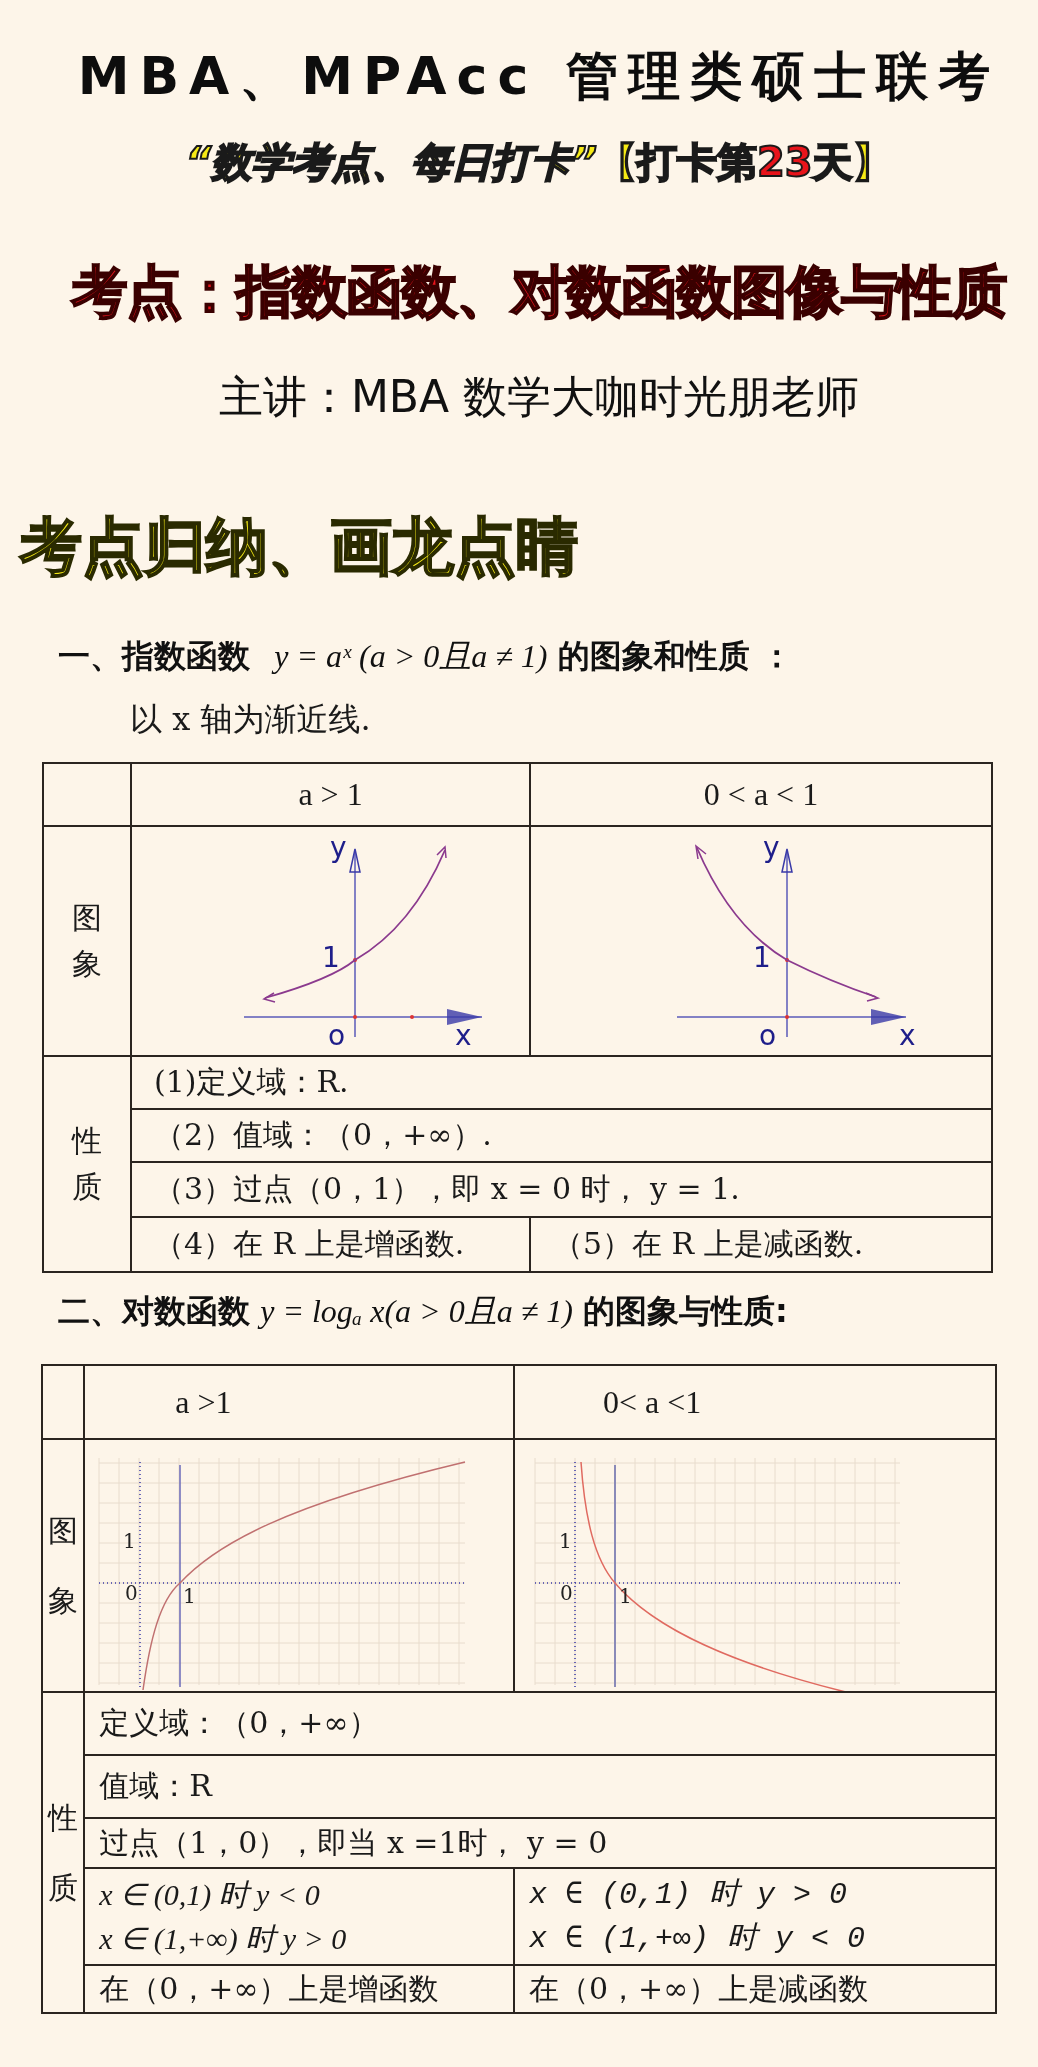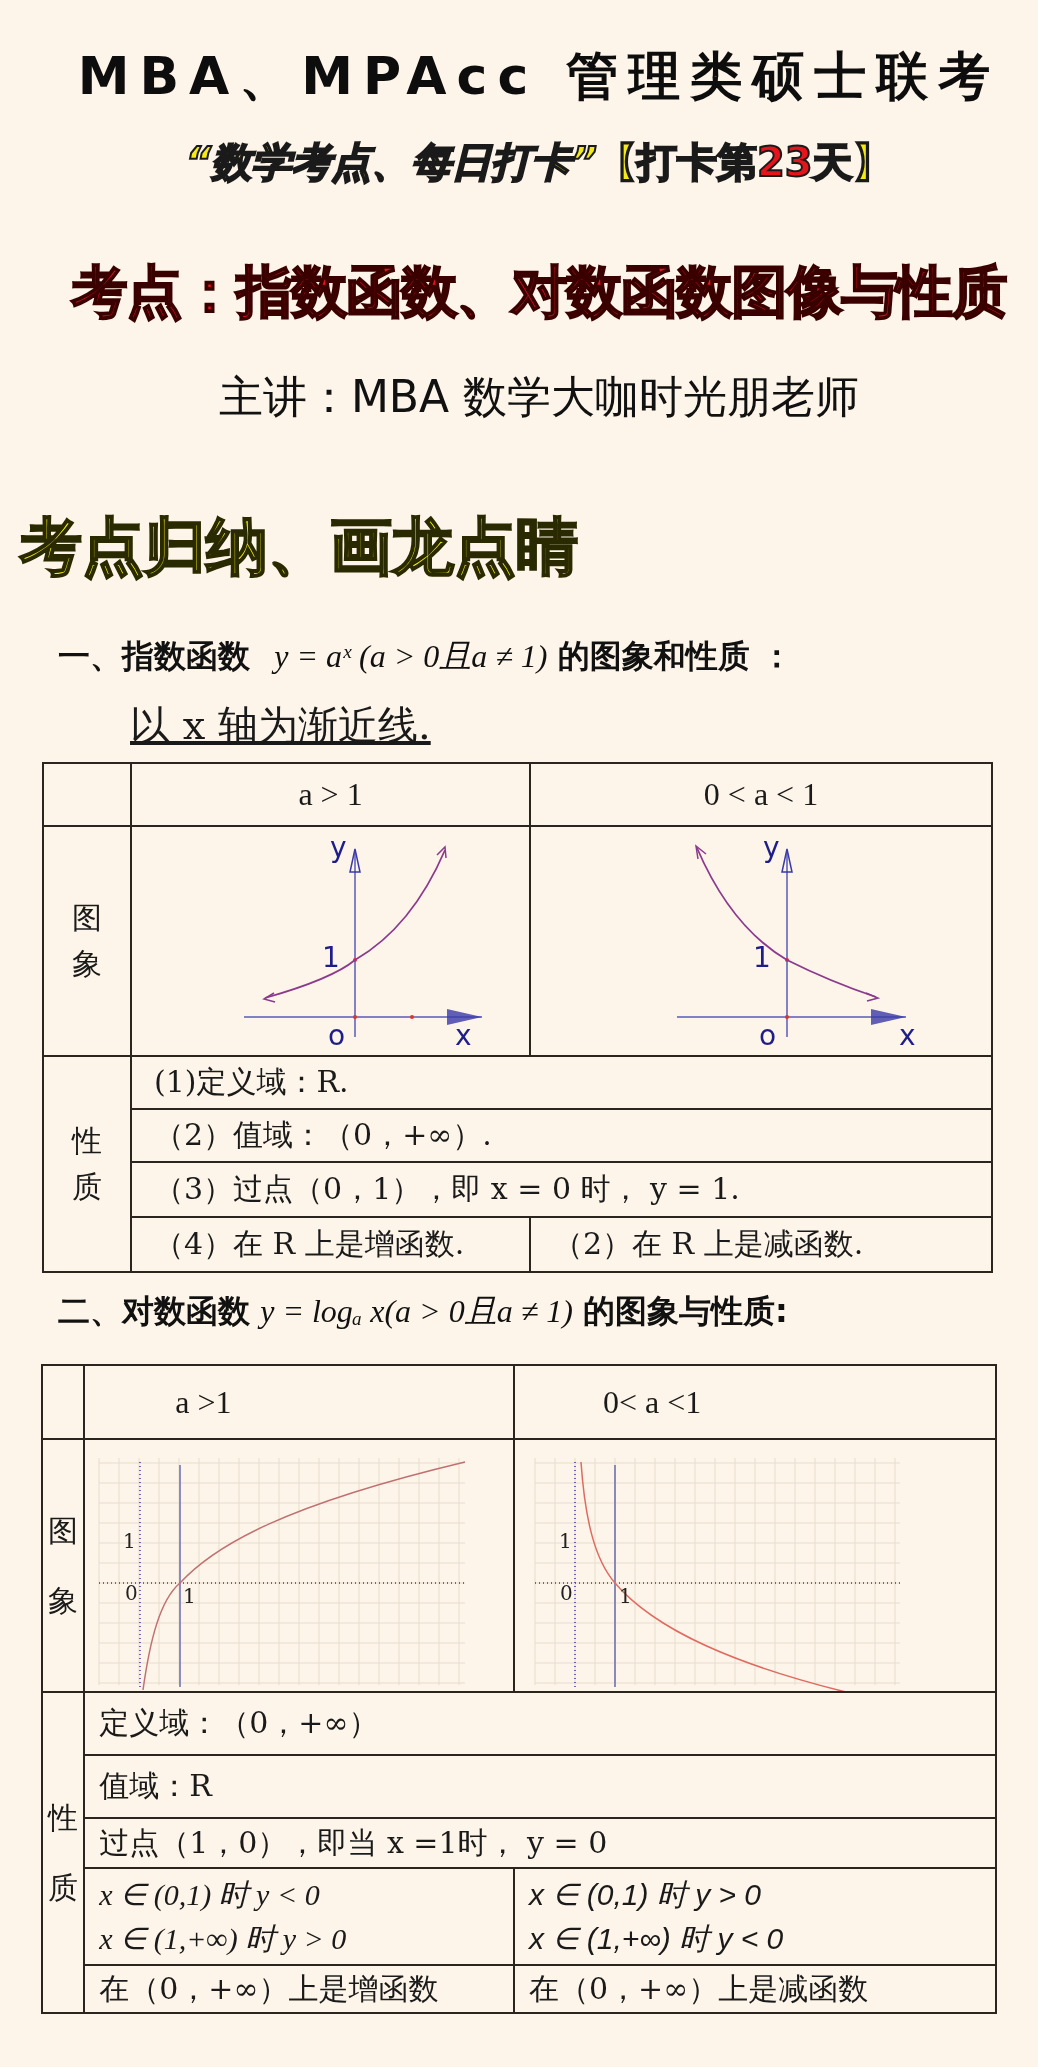--- a/index.html
+++ b/index.html
@@ -38,21 +38,21 @@
     left:0; width:1038px; top:505px; 
     font-family:"DejaVu Sans", sans-serif; font-weight:bold;
     font-size:62px; color:#f6ea15;
     -webkit-text-stroke:2px #2a2a00;
   }
   .sec-head {
     font-family:"DejaVu Serif", serif; font-size:32px; color:#111;
   }
   .sec-head b { font-family:"DejaVu Sans", sans-serif; }
   .math { font-family:"Liberation Serif", serif; font-style:italic; }
-  .sub-line { font-size:40px; font-family:"DejaVu Serif", serif;text-decoration:underline; }
+  .sub-line { font-size:32px; font-family:"DejaVu Serif", serif; }
 
   table.t {
     position:absolute; border-collapse:collapse;
     font-family:"DejaVu Serif", serif; color:#1a1a1a;
   }
   table.t td { border:2.5px solid #2b2520; padding:0; vertical-align:middle; }
   .hdr { text-align:center; font-family:"Liberation Serif", serif; font-size:32px; }
   .side { text-align:center; font-size:30px; line-height:46px; }
   .prop { font-size:30px; padding-left:22px !important;margin-left:44px; }
   .prop2 { font-size:30px; padding-left:14px !important; }
@@ -131,21 +131,21 @@
     <td class="prop" colspan="2">(1)定义域：R.</td>
   </tr>
   <tr style="height:53px;">
     <td class="prop" colspan="2">（2）值域：（0，+∞）.</td>
   </tr>
   <tr style="height:55px;">
     <td class="prop" colspan="2">（3）过点（0，1），即 x = 0 时， y = 1.</td>
   </tr>
   <tr style="height:55px;">
     <td class="prop">（4）在 R 上是增函数.</td>
-    <td class="prop">（2）在 R 上是减函数.</td>
+    <td class="prop">（5）在 R 上是减函数.</td>
   </tr>
 </tbody>
   </table>
 
 <div class="abs sec-head" style="left:38px; top:1290px;">
   <b>二、对数函数</b>
   <span class="math">y = logₐ x(a &gt; 0且a ≠ 1)</span>
   <b>的图象与性质:</b>
 </div>
 
@@ -257,21 +257,21 @@
     <td class="prop2" colspan="2">值域：R</td>
   </tr>
   <tr style="height:50px;">
     <td class="prop2" colspan="2">过点（1，0），即当 x =1时， y = 0</td>
   </tr>
   <tr style="height:97px;">
     <td class="prop2" style="font-family:'Liberation Serif', serif; font-style:italic; line-height:44px;">
       <div>x ∈ (0,1) 时   y &lt; 0</div>
       <div>x ∈ (1,+∞) 时   y &gt; 0</div>
     </td>
-    <td class="prop2" style="font-family:Liberation Sans, sans-serif; font-style:italic; line-height:44px;">
+    <td class="prop2" style="font-family:Liberation Mono, monospace; font-style:italic; line-height:44px;">
       <div>x ∈ (0,1) 时    y &gt; 0</div>
       <div>x ∈ (1,+∞) 时 y &lt; 0</div>
     </td>
   </tr>
   <tr style="height:48px;margin-left:8px;">
     <td class="prop2">在（0，+∞）上是增函数</td>
     <td class="prop2">在（0，+∞）上是减函数</td>
   </tr>
 </tbody>
   </table>

